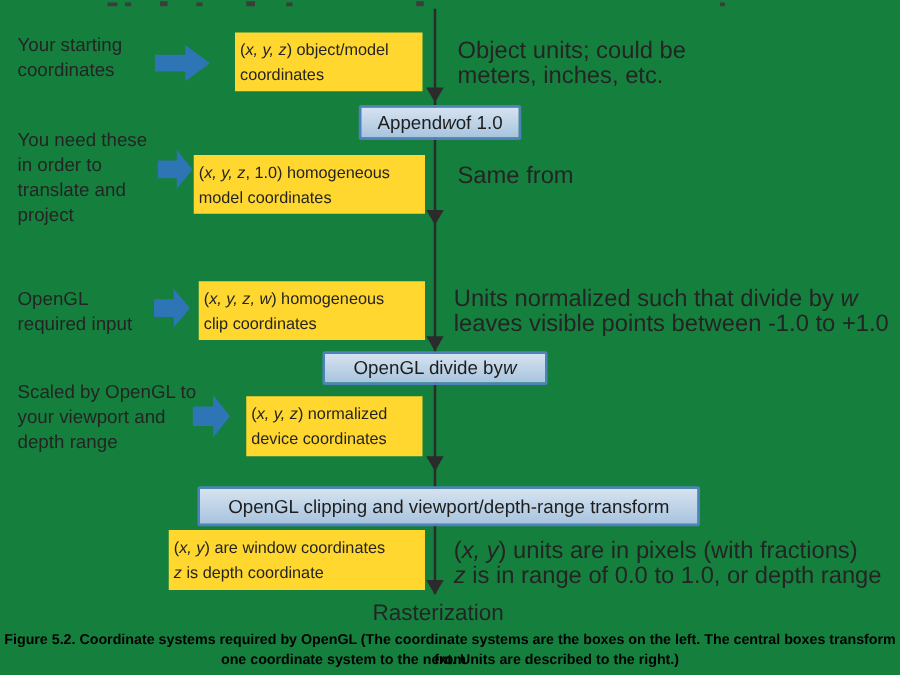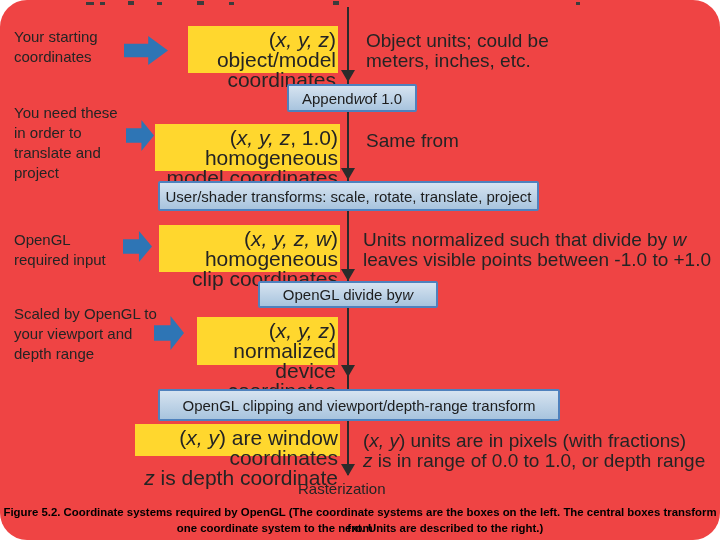--- a/index.html
+++ b/index.html
@@ -1,52 +1,52 @@
 <!DOCTYPE html>
 <html><head>
 <meta charset="utf-8">
 <style>
   html,body { margin:0; padding:0; background:#ffffff; }
   .slide {
-    position:relative; width:720px; height:540px; background:#ef4444;
-    font-family:"Liberation Sans", sans-serif; color:#212121; overflow:hidden;border-radius:27px;
+    position:relative; width:720px; height:540px; background:#15803d;
+    font-family:"Liberation Sans", sans-serif; color:#212121; overflow:hidden;
   }
   
   .frag { position:absolute; background:#3c3c3c; }
 
   
   .vline { position:absolute; left:347px; top:7px; width:2px; height:468px; background:#2b2b2b; z-index:1; }
   .ah {
     position:absolute; left:341px; width:0; height:0; z-index:1;
     border-left:7px solid transparent; border-right:7px solid transparent;
     border-top:12px solid #2b2b2b;
   }
 
   
   .ybox {
     position:absolute; z-index:2; background:#ffd72e;
-    font-size:21px; line-height:20px; text-align:right;
-    padding:4px 2px 0 4px; box-sizing:border-box; color:#242424;
+    font-size:13px; line-height:20px; 
+    padding:4px 18px 0 4px; box-sizing:border-box; color:#242424;
   }
   
   .bbox {
     position:absolute; z-index:2;
     background:linear-gradient(#d6e3f0, #a8c4de);
     border:2px solid #4f81bd; border-radius:2px;
     display:flex; align-items:center; justify-content:center;
     font-size:15px; color:#1d1d1d; box-sizing:border-box; white-space:nowrap;
   }
   
   .barrow {
     position:absolute; background:#2e75b5; z-index:2;
     clip-path:polygon(0 27%, 55% 27%, 55% 0, 100% 50%, 55% 100%, 55% 73%, 0 73%);
   }
   .llabel { position:absolute; font-size:15px; line-height:20px; color:#242424; }
   .rnote  { position:absolute; font-size:19px; line-height:20px; color:#242424; }
-  .terminal { position:absolute; font-size:15px; color:#242424; }
+  .terminal { position:absolute; font-size:18px; color:#242424; }
   .caption {
     position:absolute; left:0; right:0; text-align:center;
     font-size:11.4px; font-weight:bold; color:#000; line-height:16px;
   }
   i { font-style:italic; }
 </style>
 </head>
 <body>
 
 <div class="slide">
@@ -76,24 +76,23 @@
 
   <div class="barrow" style="left:124px;top:36px;width:44px;height:29px"></div>
   <div class="barrow" style="left:126px;top:120px;width:28px;height:31px"></div>
   <div class="barrow" style="left:123px;top:231px;width:29px;height:31px"></div>
   <div class="barrow" style="left:154px;top:316px;width:30px;height:34px"></div>
 
   <div class="ybox" style="left:188px;top:26px;width:150px;height:47px">(<i>x, y, z</i>) object/model<br>coordinates</div>
   <div class="ybox" style="left:155px;top:124px;width:185px;height:47px">(<i>x, y, z</i>, 1.0) homogeneous<br>model coordinates</div>
   <div class="ybox" style="left:159px;top:225px;width:181px;height:47px">(<i>x, y, z, w</i>) homogeneous<br>clip coordinates</div>
   <div class="ybox" style="left:197px;top:317px;width:141px;height:48px">(<i>x, y, z</i>)  normalized<br>device coordinates</div>
-  <div class="ybox" style="left:135px;top:424px;width:205px;height:32px">(<i>x, y</i>) are window coordinates<br><i>z</i> is depth coordinate</div>
+  <div class="ybox" style="left:135px;top:424px;width:205px;height:48px">(<i>x, y</i>) are window coordinates<br><i>z</i> is depth coordinate</div>
 
   <div class="bbox" style="left:287px;top:84px;width:130px;height:28px">Append <i>w</i> of 1.0</div>
-  <div class="bbox" style="left:158px;top:181px;width:381px;height:30px">User/shader transforms: scale, rotate, translate, project</div>
   <div class="bbox" style="left:258px;top:281px;width:180px;height:27px">OpenGL divide by <i>w</i></div>
   <div class="bbox" style="left:158px;top:389px;width:402px;height:32px">OpenGL clipping and viewport/depth-range transform</div>
 
   <div class="rnote" style="left:366px;top:31px">Object units; could be<br>meters, inches, etc.</div>
   <div class="rnote" style="left:366px;top:131px">Same from</div>
   <div class="rnote" style="left:363px;top:230px">Units normalized such that divide by <i>w</i><br>leaves visible points between -1.0 to +1.0</div>
   <div class="rnote" style="left:363px;top:431px">(<i>x, y</i>) units are in pixels (with fractions)<br><i>z</i> is in range of 0.0 to 1.0, or depth range</div>
 
   <div class="terminal" style="left:298px;top:480px">Rasterization</div>
 

